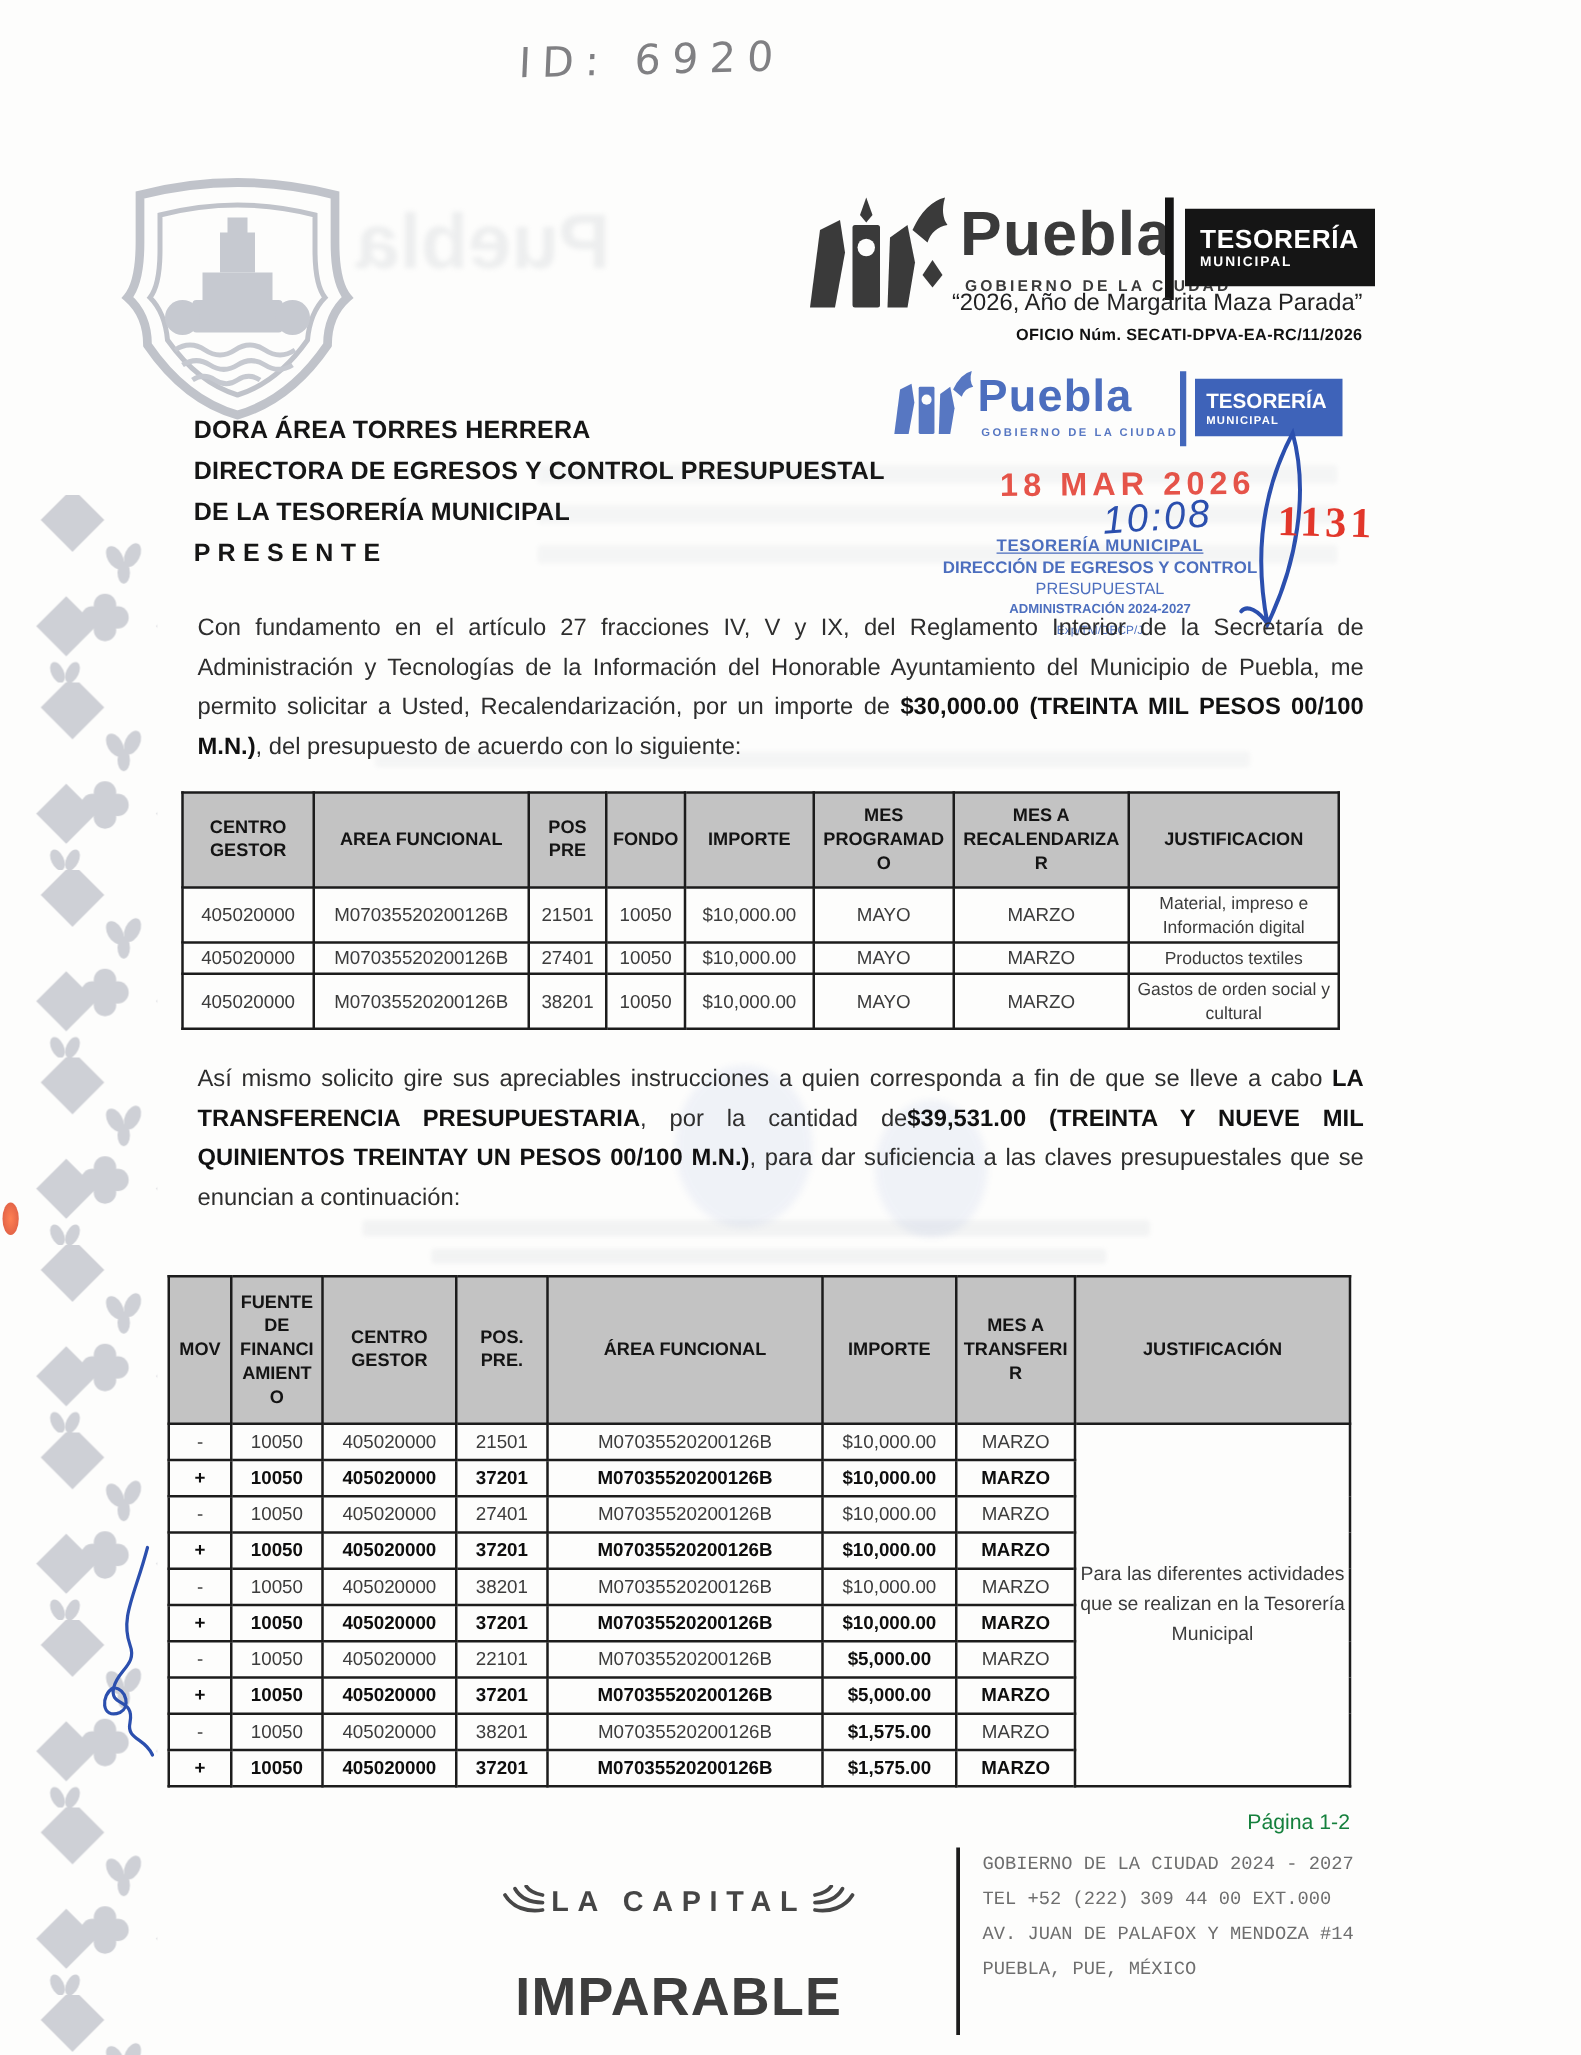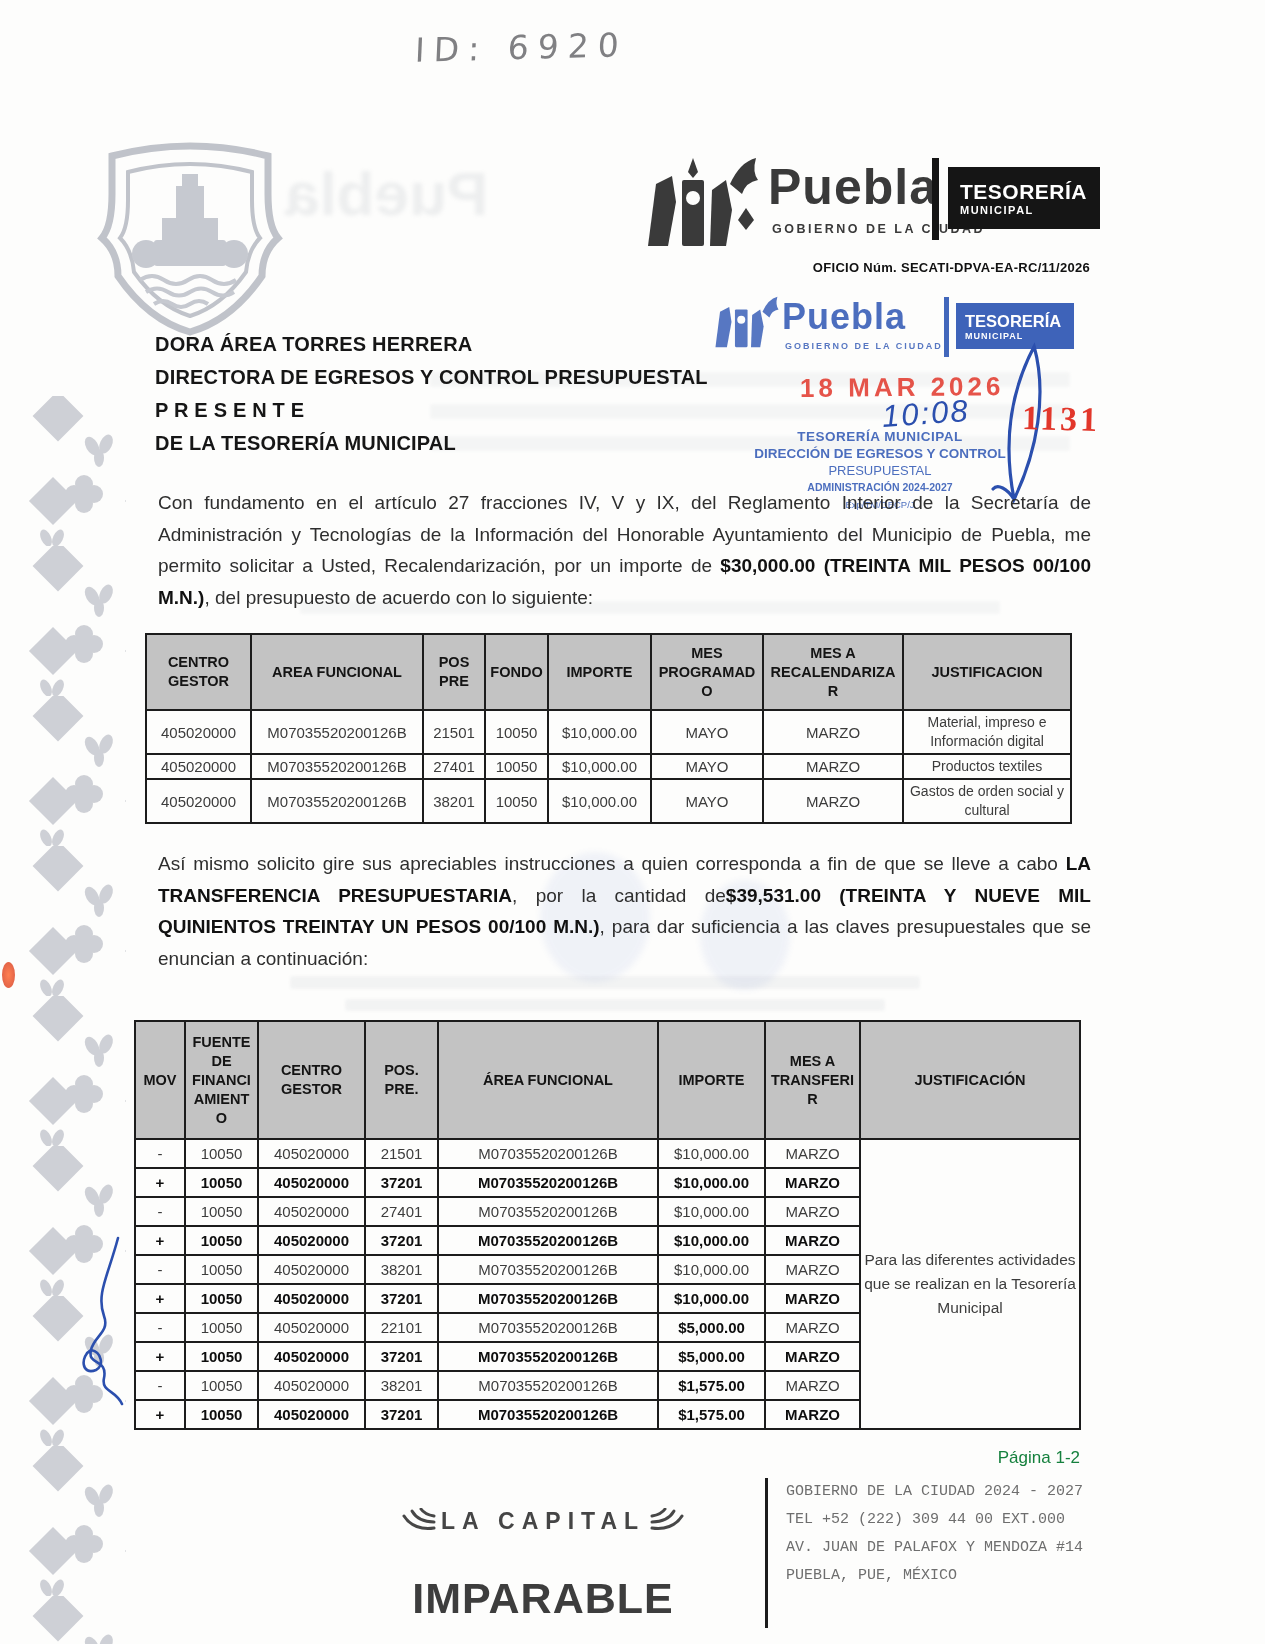--- a/index.html
+++ b/index.html
@@ -27,21 +27,21 @@
   .st-bar{left:944px;top:297px;width:5px;height:60px;background:#2e56b4;opacity:.9;}
   .st-box{left:956px;top:303px;width:118px;height:46px;background:#2e56b4;color:#fff;opacity:.92;
           display:flex;flex-direction:column;justify-content:center;padding-left:9px;box-sizing:border-box;}
   .st-box .l1{font-size:16.5px;font-weight:700;}
   .st-box .l2{font-size:9px;font-weight:700;letter-spacing:1px;}
   .st-date{left:800px;top:372px;font-size:26px;font-weight:700;color:#e2372b;letter-spacing:4px;opacity:.85;transform:rotate(-.5deg);}
   .st-time{left:882px;top:396px;font-size:31px;color:#2b4fae;font-style:italic;transform:rotate(-4deg);letter-spacing:2px;}
   .st-folio{left:1022px;top:400px;font-size:34px;font-weight:700;color:#e2372b;letter-spacing:3px;
             font-family:"Liberation Serif",serif;transform:rotate(1.5deg);}
   .st-lines{left:700px;top:428px;width:360px;text-align:center;color:#2e56b4;opacity:.85;line-height:17px;}
-  .st-lines div:nth-child(1){font-size:13.5px;font-weight:700;letter-spacing:.5px;}
+  .st-lines div:nth-child(1){font-size:13.5px;font-weight:700;letter-spacing:.5px;text-decoration:underline;}
   .st-lines div:nth-child(2){font-size:13.5px;font-weight:700;}
   .st-lines div:nth-child(3){font-size:13px;font-weight:400;}
   .st-lines div:nth-child(4){font-size:10.5px;font-weight:700;}
   .st-lines div:nth-child(5){font-size:9.5px;}
 
   
   .addr{left:155px;top:328px;font-size:20px;font-weight:700;color:#161616;line-height:33px;letter-spacing:.2px;}
 
   
   .para{left:158px;width:933px;font-size:19px;line-height:31.5px;text-align:justify;color:#2e2e2e;}
@@ -156,20 +156,21 @@
       <polygon points="96,70 104,58 112,70 104,80"></polygon>
     </g>
   </svg>
   <div class="abs hdr-brand">Puebla</div>
   <div class="abs hdr-brand-sub">GOBIERNO DE LA CIUDAD</div>
   <div class="abs hdr-bar"></div>
   <div class="abs hdr-box">
     <div class="l1">TESORERÍA</div>
     <div class="l2">MUNICIPAL</div>
   </div>
+  <div class="abs year-legend">“2026, Año de Margarita Maza Parada”</div>
   <div class="abs oficio">OFICIO Núm. SECATI-DPVA-EA-RC/11/2026</div>
 
   <svg class="abs" style="left:712px;top:292px;opacity:.8;" width="70" height="60" viewBox="0 0 122 104">
     <g fill="#2e56b4">
       <polygon points="6,96 14,34 30,26 34,52 26,96"></polygon>
       <rect x="40" y="30" width="22" height="66" rx="2"></rect>
       <circle cx="51" cy="48" r="7" fill="#fdfdfc"></circle>
       <polygon points="68,96 70,40 84,30 90,60 84,96"></polygon>
       <path d="M88,34 q10,-22 26,-26 q-4,14 2,22 q-12,2 -16,14 z"></path>
     </g>
@@ -191,22 +192,22 @@
       <div>TESORERÍA MUNICIPAL</div>
       <div>DIRECCIÓN DE EGRESOS Y CONTROL</div>
       <div>PRESUPUESTAL</div>
       <div>ADMINISTRACIÓN 2024-2027</div>
       <div>Exp/TM/DECP/J</div>
     </div>
 
   <div class="abs addr">
       <div>DORA ÁREA TORRES HERRERA</div>
       <div>DIRECTORA DE EGRESOS Y CONTROL PRESUPUESTAL</div>
+      <div>DE LA TESORERÍA MUNICIPAL</div>
       <div>P R E S E N T E</div>
-      <div>DE LA TESORERÍA MUNICIPAL</div>
     </div>
 
   <div class="abs para p1"><span>Con fundamento en el artículo 27 fracciones IV, V y IX, del Reglamento Interior de la Secretaría de Administración y Tecnologías de la Información del Honorable Ayuntamiento del Municipio de Puebla, me permito solicitar a Usted, Recalendarización, por un importe de </span><span class="b">$30,000.00 (TREINTA MIL PESOS 00/100 M.N.)</span><span>, del presupuesto de acuerdo con lo siguiente:</span></div>
 
   <table class="abs doc-table t1">
       <colgroup>
         <col style="width: 105px;">
         <col style="width: 172px;">
         <col style="width: 62px;">
         <col style="width: 63px;">

